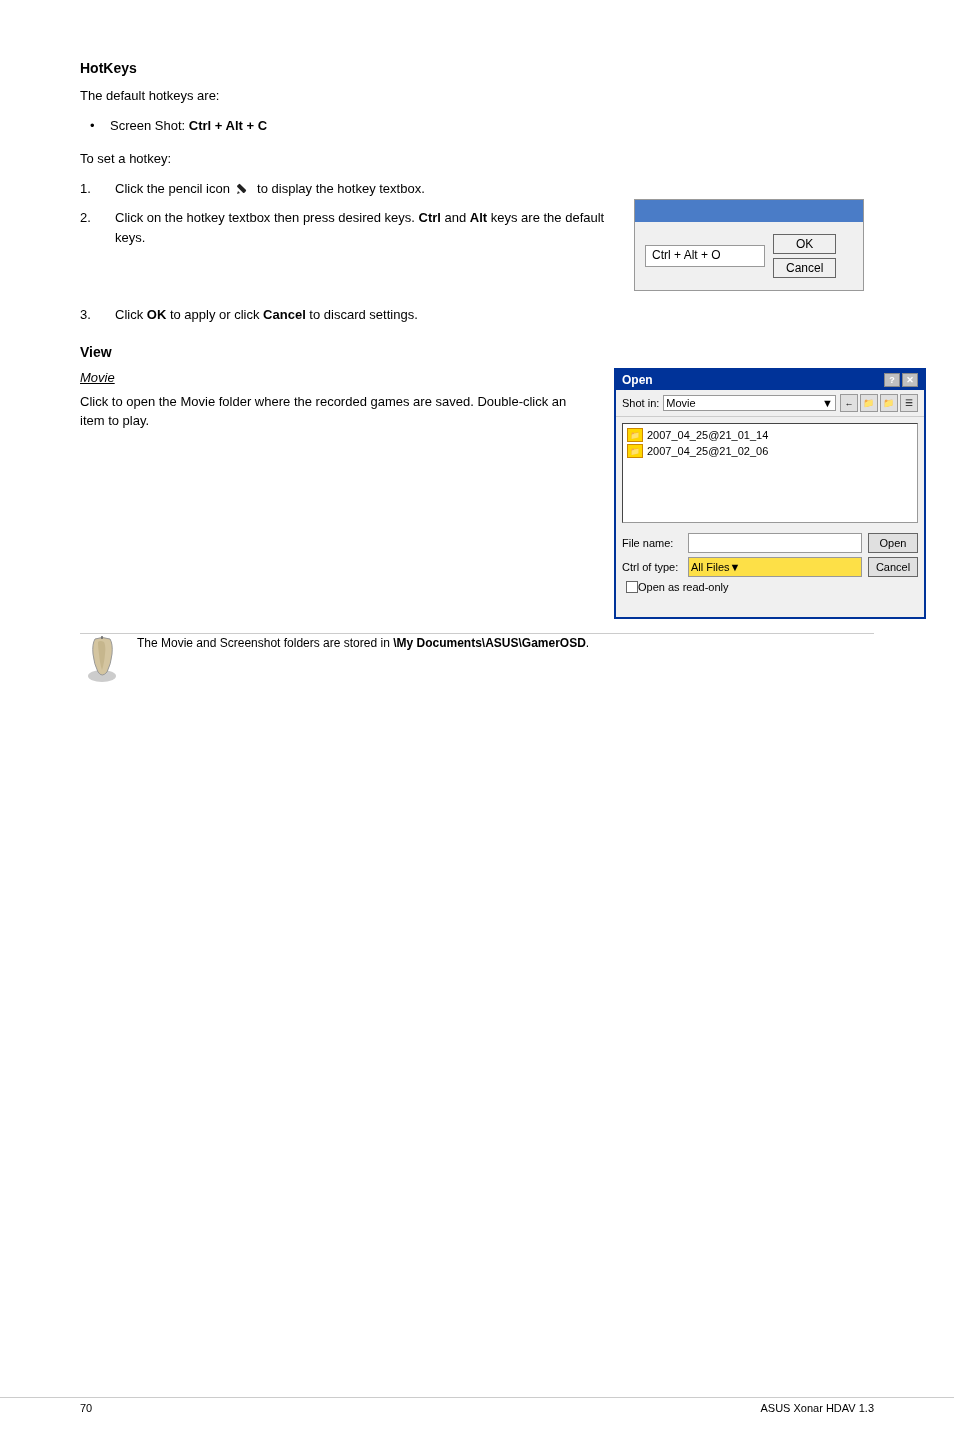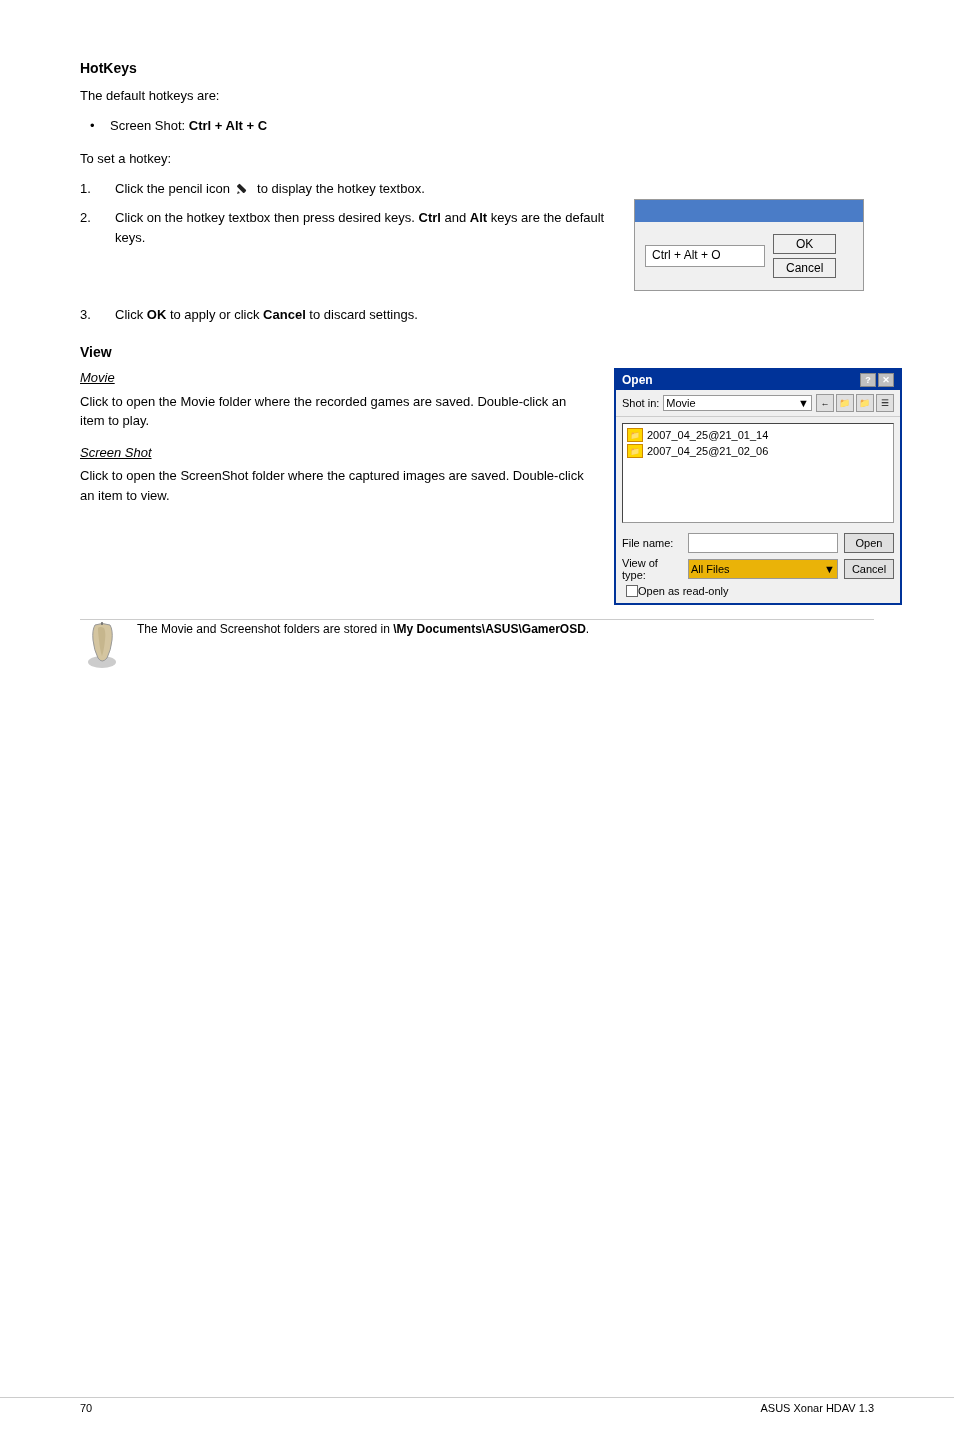--- a/index.html
+++ b/index.html
@@ -164,21 +164,21 @@
 
     .view-right {
       width: 260px;
       flex-shrink: 0;
     }
 
     
     .open-dialog {
       border: 2px solid #003399;
       background: #f0f0f0;
-      width: 288px;
+      width: 312px;
       font-size: 11px;
     }
 
     .open-dialog-titlebar {
       background: #003399;
       color: #fff;
       padding: 3px 6px;
       display: flex;
       justify-content: space-between;
       align-items: center;
@@ -267,21 +267,21 @@
       background: #ffd700;
       border: 1px solid #cc8800;
       display: inline-flex;
       align-items: center;
       justify-content: center;
       font-size: 8px;
       flex-shrink: 0;
     }
 
     .open-dialog-footer {
-      padding: 4px 6px 6px 6px;
+      padding: 4px 6px 24px 6px;
     }
 
     .footer-row {
       display: flex;
       align-items: center;
       gap: 6px;
       margin-bottom: 4px;
     }
 
     .footer-label {
@@ -304,26 +304,26 @@
       border: 1px solid #666;
       background: #e0e0e0;
       font-size: 11px;
       cursor: pointer;
       text-align: center;
     }
 
     .footer-select {
       flex: 1;
       border: 1px solid #999;
-      background: #eab308;
+      background: #fde047;
       height: 20px;
       font-size: 11px;
       display: flex;
       align-items: center;
-      justify-content: space-between;
+      justify-content: flex-start;
       padding: 0 2px;
     }
 
     .readonly-row {
       display: flex;
       align-items: center;
       gap: 0;
       padding-left: 4px;
     }
 
@@ -440,24 +440,20 @@
     <h2 class="section-title">View</h2>
 
     <div class="view-content">
       <div class="view-text">
 
         <div>
           <p class="subsection-title" style="font-style:italic;text-decoration:underline;margin-bottom:4px;">Movie</p>
           <p>Click to open the Movie folder where the recorded games are saved. Double-click an item to play.</p>
         </div>
 
-        <div>
-          <p class="subsection-title" style="font-style:italic;text-decoration:underline;margin-bottom:4px;">Screen Shot</p>
-          <p>Click to open the ScreenShot folder where the captured images are saved. Double-click an item to view.</p>
-        </div>
 
       </div>
 
       <div class="view-right">
 
         <div class="open-dialog">
           <div class="open-dialog-titlebar">
             <span>Open</span>
             <div class="title-buttons">
               <div class="title-btn">?</div>
@@ -490,21 +486,21 @@
             </div>
           </div>
 
           <div class="open-dialog-footer">
             <div class="footer-row">
               <span class="footer-label">File name:</span>
               <input class="footer-input" type="text" style="">
               <button class="footer-btn">Open</button>
             </div>
             <div class="footer-row">
-              <span class="footer-label">View of type:</span>
+              <span class="footer-label">Ctrl of type:</span>
               <div class="footer-select">
                 <span>All Files</span>
                 <span>▼</span>
               </div>
               <button class="footer-btn">Cancel</button>
             </div>
             <div class="readonly-row">
               <div class="checkbox-mock"></div>
               <span>Open as read-only</span>
             </div>

